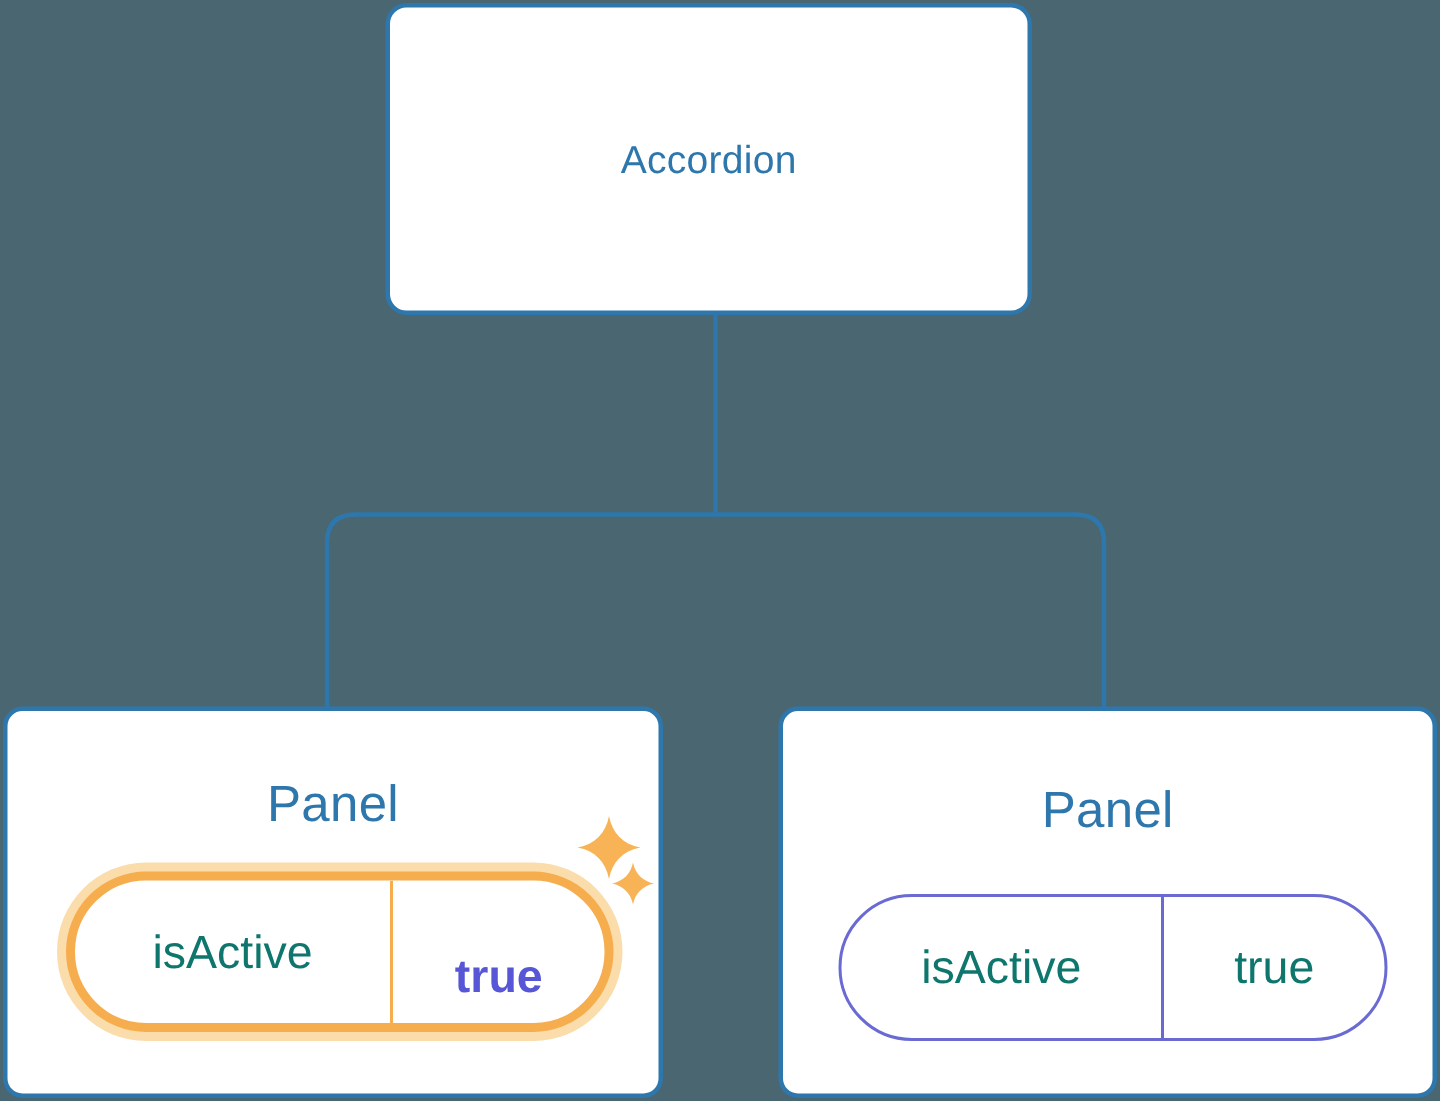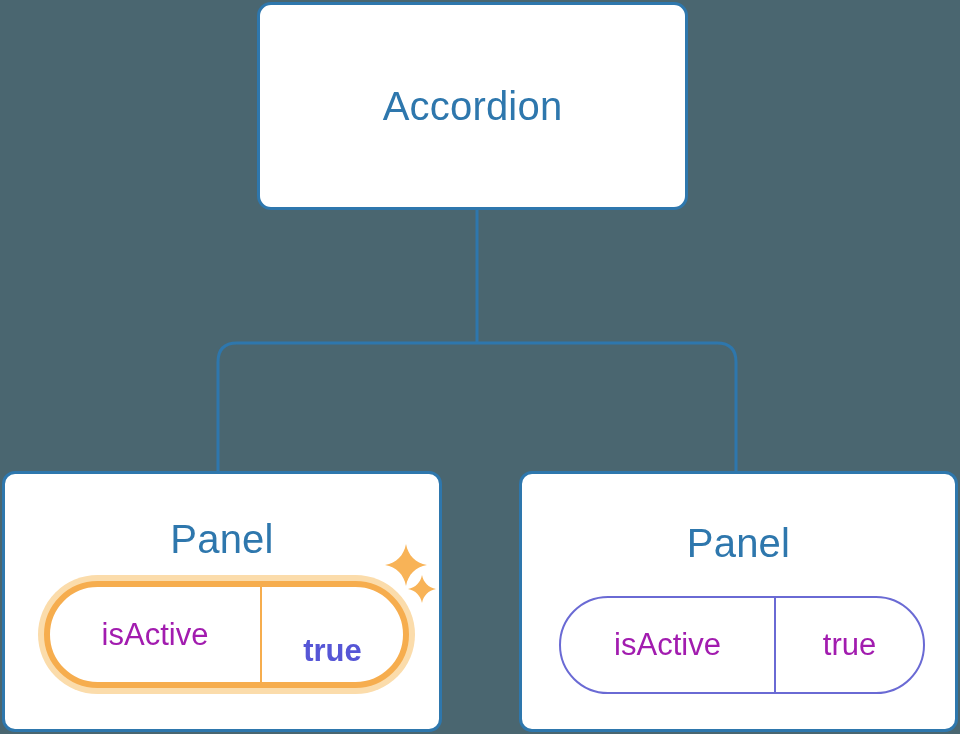--- a/index.html
+++ b/index.html
@@ -57,21 +57,21 @@
     left: 257px;
     top: 2px;
     width: 431px;
     height: 208px;
     border-radius: 14px;
     display: flex;
     align-items: center;
     justify-content: center;
   }
   #root-card .card-title {
-    font-size: 40px;
+    font-size: 26px;
   }
 
   
   #panel-card-left {
     left: 2px;
     top: 471px;
     width: 440px;
     height: 261px;
   }
   #panel-card-right {
@@ -82,21 +82,21 @@
   }
 
   .panel-head {
     position: absolute;
     left: 0;
     right: 0;
     text-align: center;
   }
   #panel-card-left .panel-head  { top: 45px; }
   #panel-card-right .panel-head { top: 49px; }
-  .panel-head .card-title { font-size: 40px; }
+  .panel-head .card-title { font-size: 34px; }
 
   
   .pill-wrap {
     position: absolute;
     display: flex;
     align-items: stretch;
   }
 
   .pill {
     display: flex;
@@ -106,21 +106,21 @@
     box-sizing: border-box;
     overflow: hidden;
   }
 
   .pill-cell {
     display: flex;
     align-items: center;
     justify-content: center;
     box-sizing: border-box;
     white-space: nowrap;
-    color: #a21caf;
+    color: #0f766e;
     font-size: 31px;
     font-weight: 400;
   }
 
   
   #pill-right {
     left: 37px;
     top: 122px;
   }
   #pill-right .pill {

